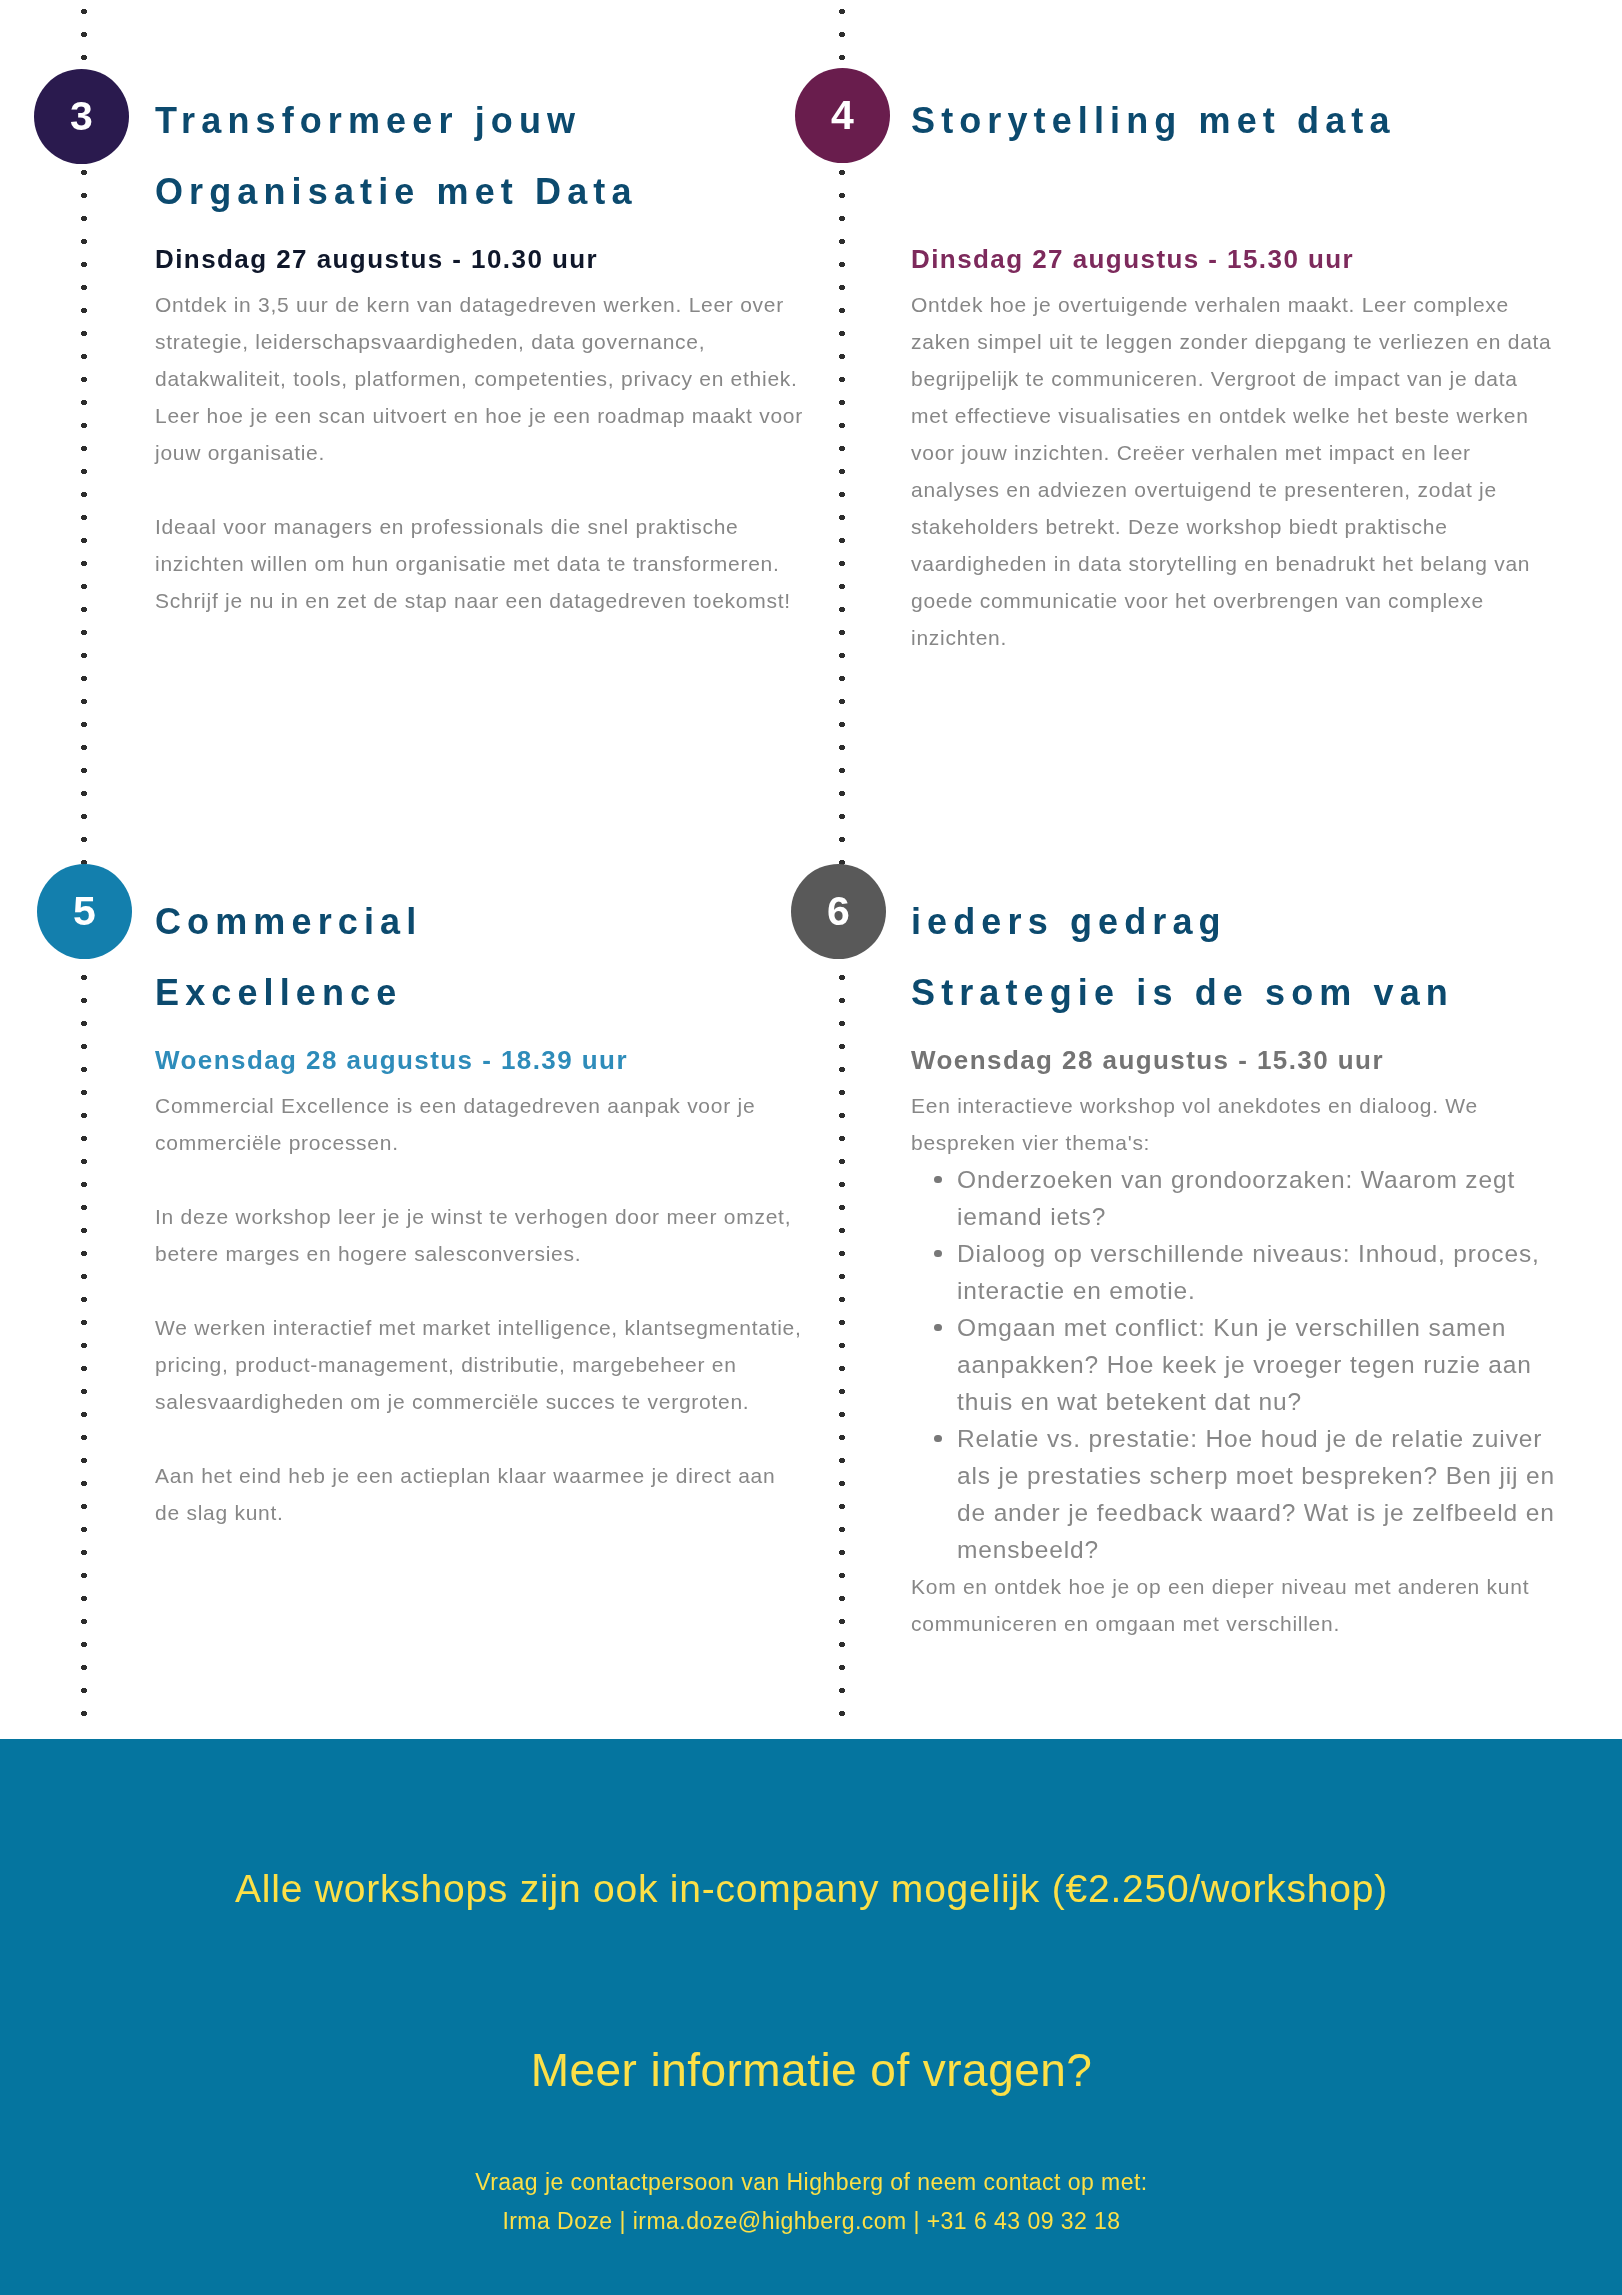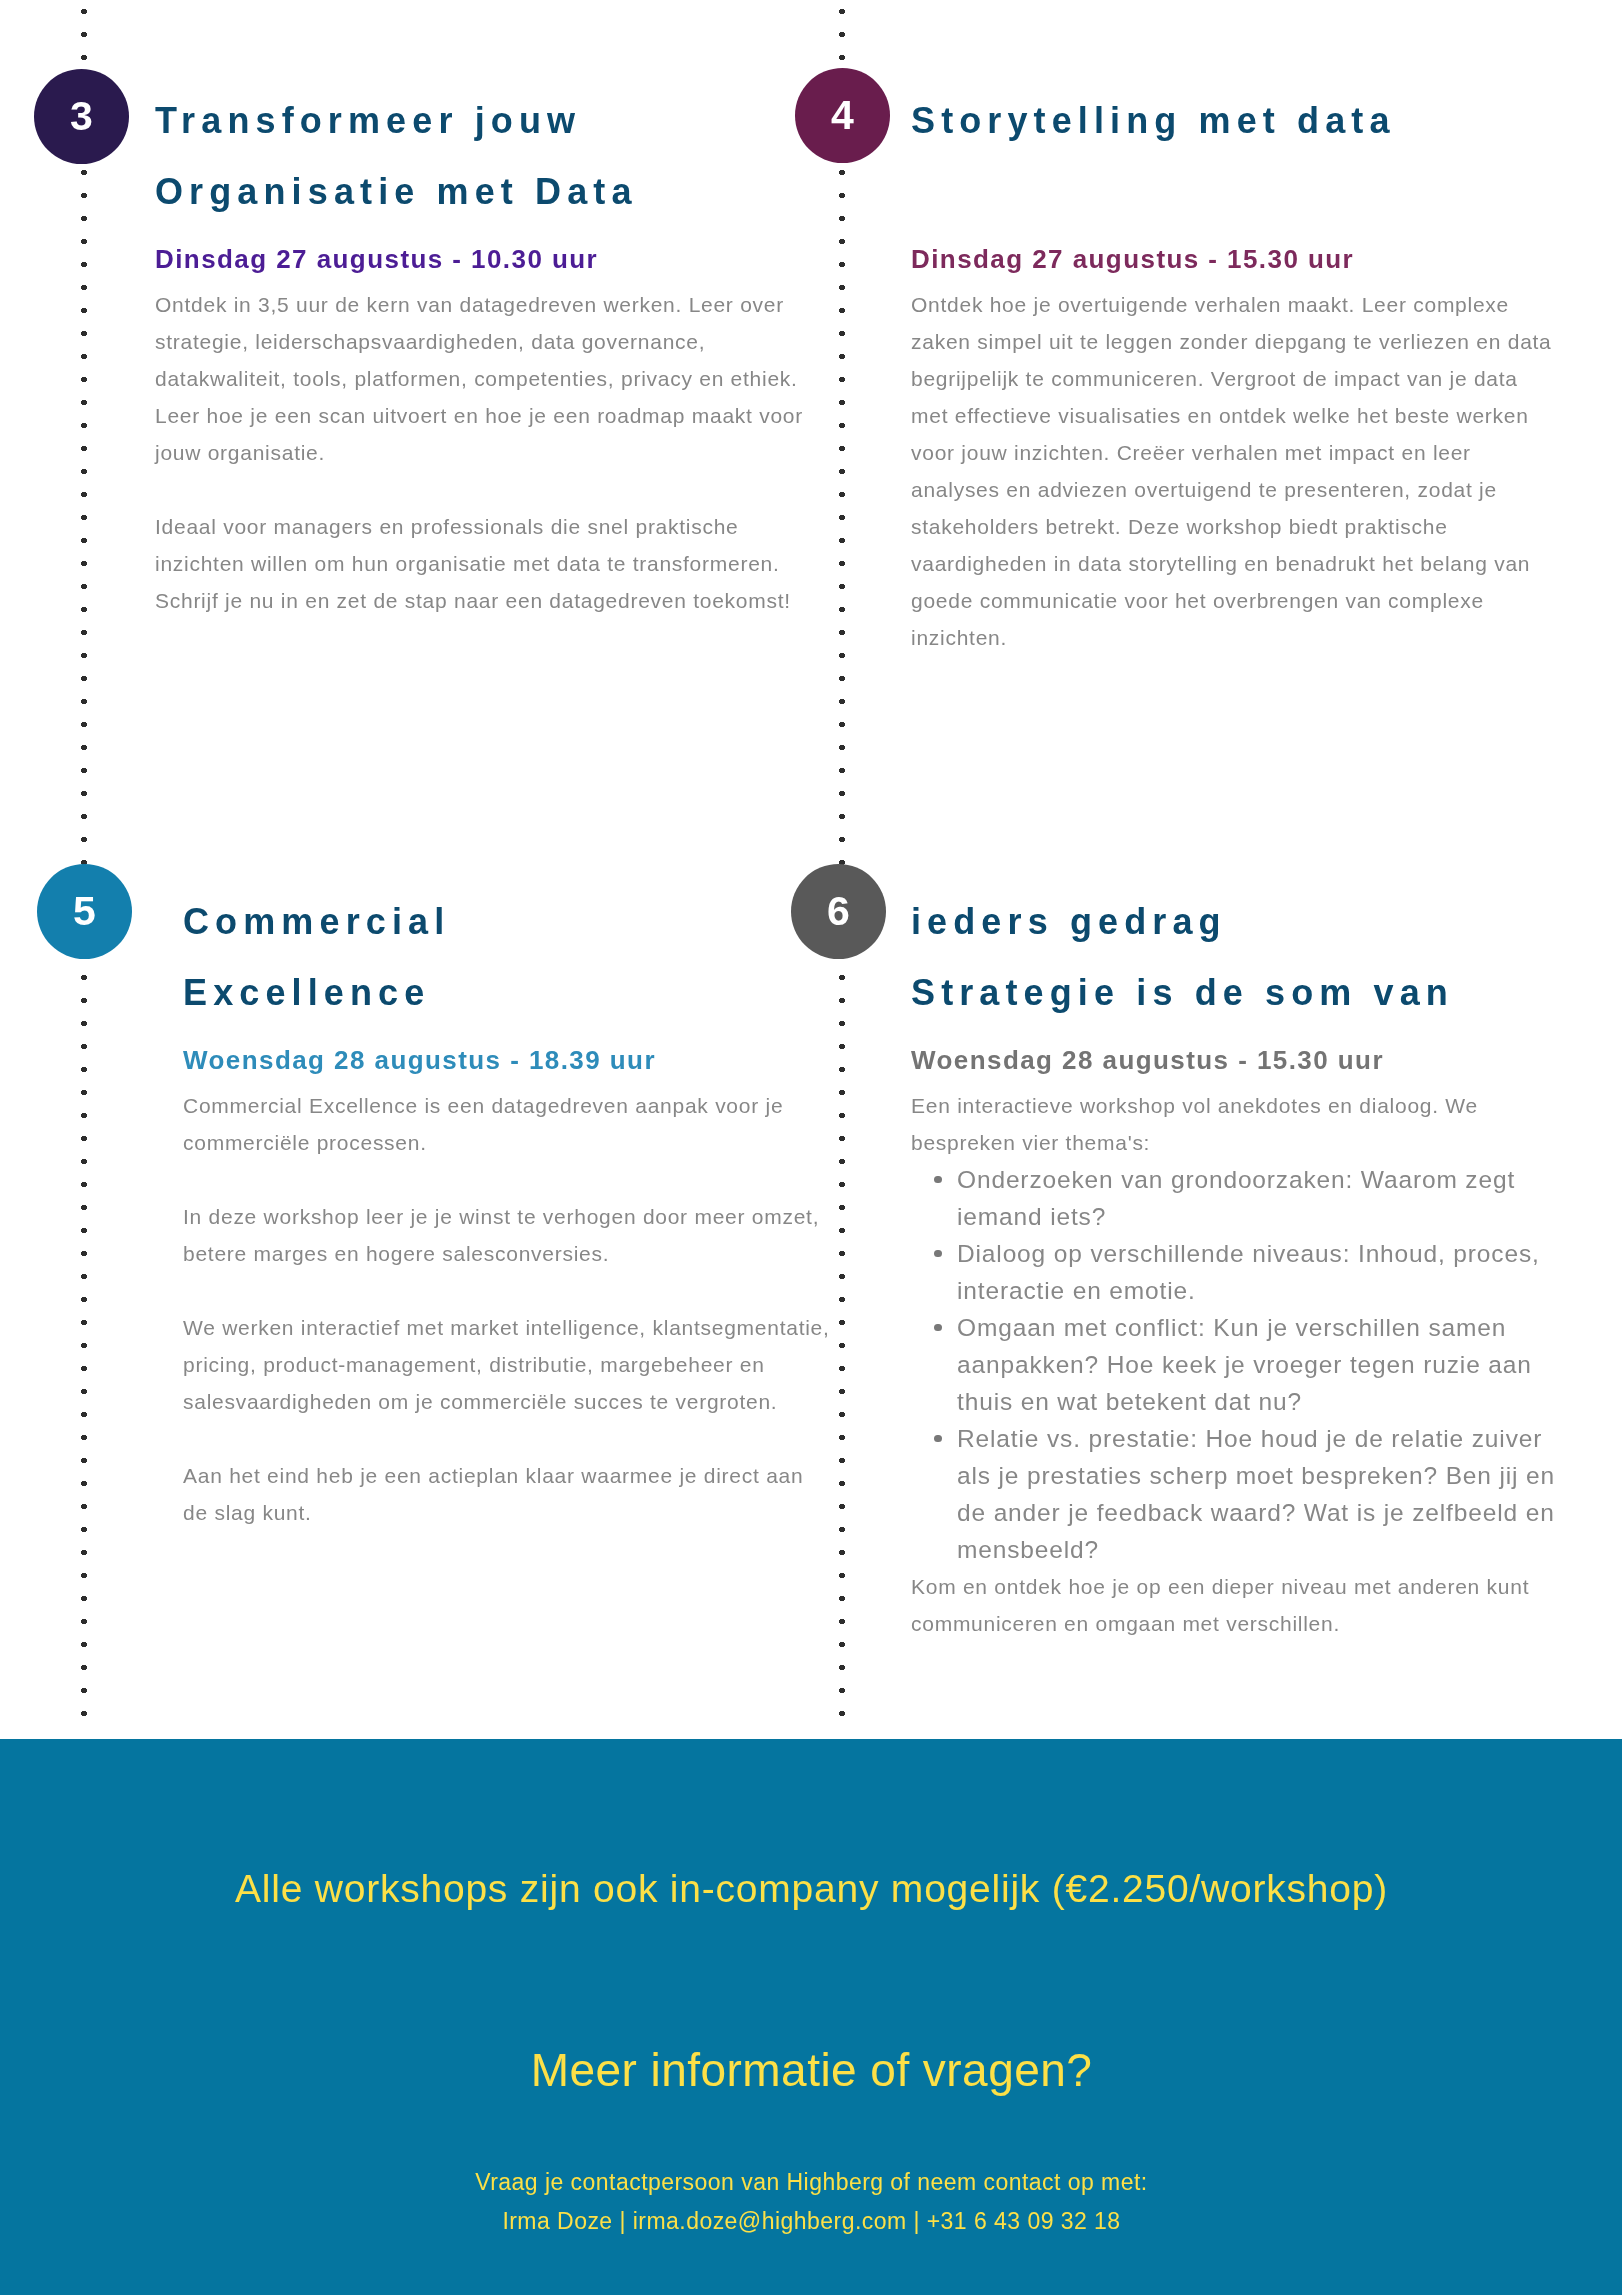--- a/index.html
+++ b/index.html
@@ -150,34 +150,34 @@
   </div>
   <div class="badge" style="left: 791px; top: 864px; background-color: rgb(89, 89, 89);">
     <span>6</span>
   </div>
 
   <section class="card" style="left:155px; top:85px;">
     <h2 class="title">
       <span class="tline">Transformeer jouw</span>
       <span class="tline">Organisatie met Data</span>
     </h2>
-    <div class="date" style="color: #4c1d95;">Dinsdag 27 augustus - 10.30 uur</div>
+    <div class="date" style="color: #0f172a;">Dinsdag 27 augustus - 10.30 uur</div>
     <p class="body">Ontdek in 3,5 uur de kern van datagedreven werken. Leer over strategie, leiderschapsvaardigheden, data governance, datakwaliteit, tools, platformen, competenties, privacy en ethiek. Leer hoe je een scan uitvoert en hoe je een roadmap maakt voor jouw organisatie.</p>
     <p class="body">Ideaal voor managers en professionals die snel praktische inzichten willen om hun organisatie met data te transformeren. Schrijf je nu in en zet de stap naar een datagedreven toekomst!</p>
   </section>
 
   <section class="card" style="left:911px; top:85px;">
     <h2 class="title">
       <span class="tline">Storytelling met data</span>
     </h2>
     <div class="date" style="color: rgb(125, 42, 92);">Dinsdag 27 augustus - 15.30 uur</div>
     <p class="body">Ontdek hoe je overtuigende verhalen maakt. Leer complexe zaken simpel uit te leggen zonder diepgang te verliezen en data begrijpelijk te communiceren. Vergroot de impact van je data met effectieve visualisaties en ontdek welke het beste werken voor jouw inzichten. Creëer verhalen met impact en leer analyses en adviezen overtuigend te presenteren, zodat je stakeholders betrekt. Deze workshop biedt praktische vaardigheden in data storytelling en benadrukt het belang van goede communicatie voor het overbrengen van complexe inzichten.</p>
   </section>
 
-  <section class="card" style="left:155px; top:886px;margin-left:28px;">
+  <section class="card" style="left:155px; top:886px;">
     <h2 class="title">
       <span class="tline">Commercial</span>
       <span class="tline">Excellence</span>
     </h2>
     <div class="date" style="color: rgb(46, 140, 186);">Woensdag 28 augustus - 18.39 uur</div>
     <p class="body">Commercial Excellence is een datagedreven aanpak voor je commerciële processen.</p>
     <p class="body">In deze workshop leer je je winst te verhogen door meer omzet, betere marges en hogere salesconversies.</p>
     <p class="body">We werken interactief met market intelligence, klantsegmentatie, pricing, product-management, distributie, margebeheer en salesvaardigheden om je commerciële succes te vergroten.</p>
     <p class="body">Aan het eind heb je een actieplan klaar waarmee je direct aan de slag kunt.</p>
   </section>

